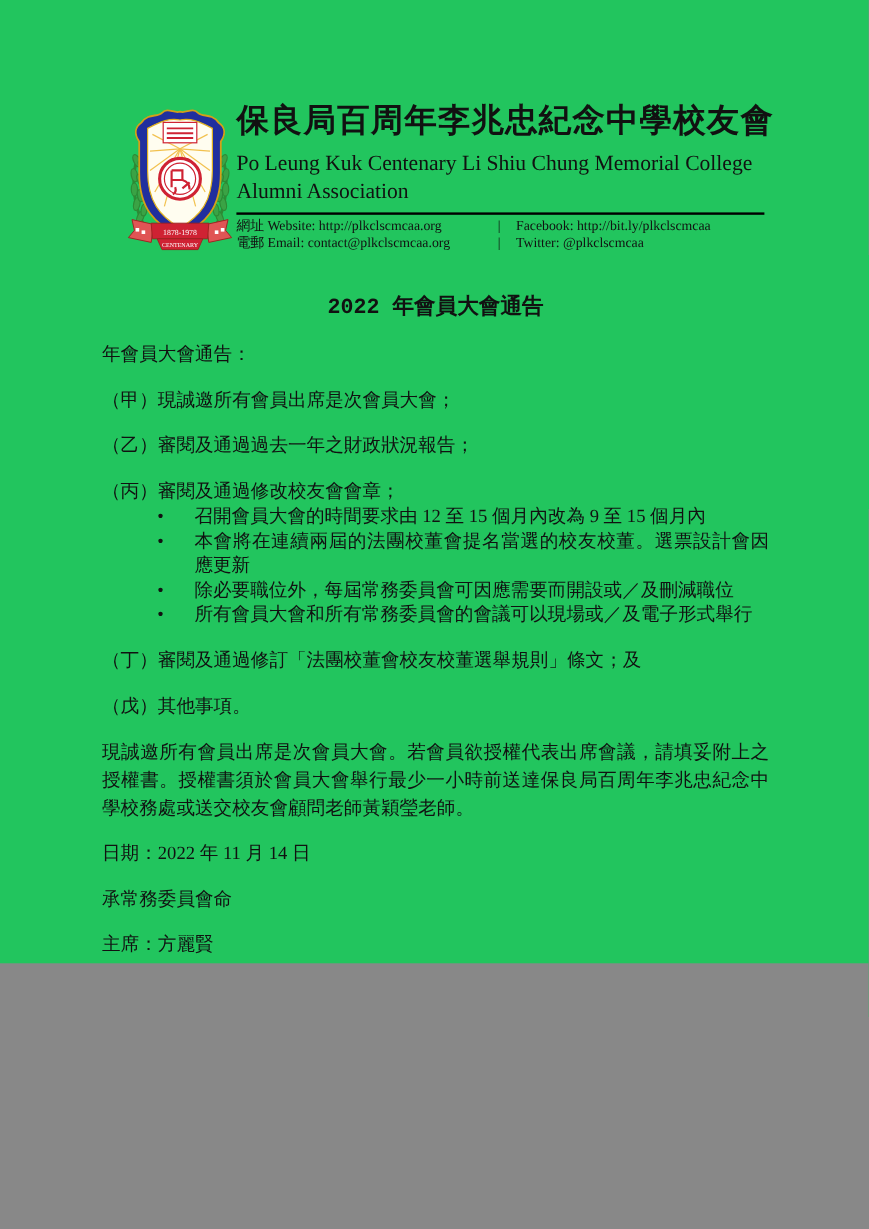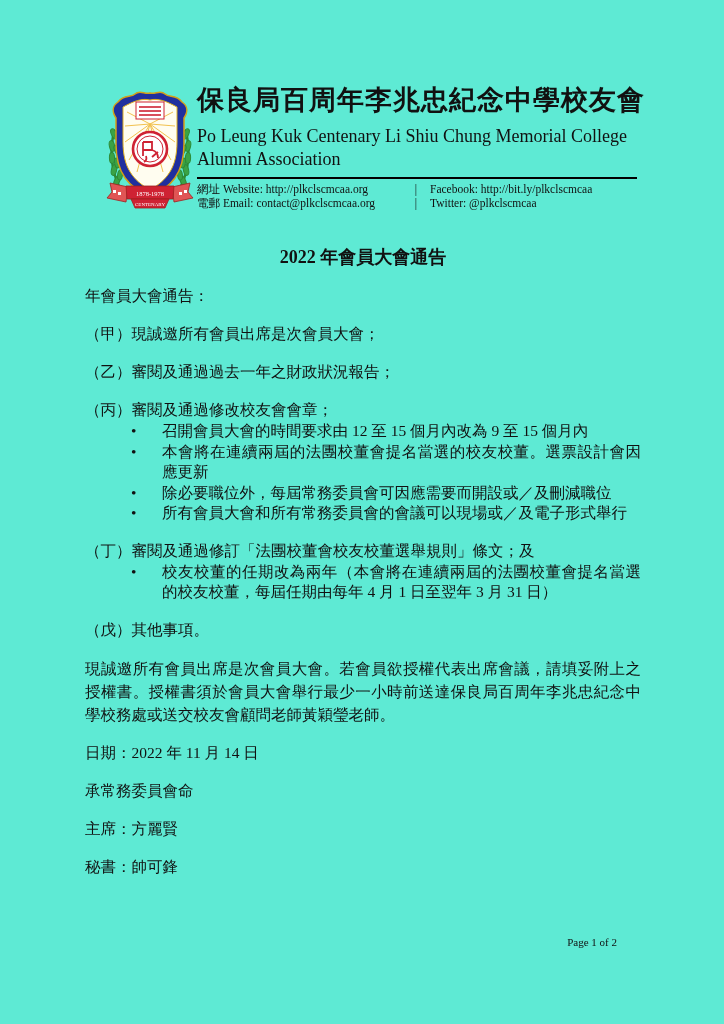--- a/index.html
+++ b/index.html
@@ -1,41 +1,41 @@
 <!DOCTYPE html>
 <html><head>
 <meta charset="utf-8">
 <style>
   html,body{margin:0;padding:0;background:#888;}
   .page{
     position:relative;
-    width:724px;height:1024px;
+    width:724px;height:803px;
     margin:0 auto;
-    background:#5eead4;
+    background:#22c55e;
     font-family:"Liberation Serif","DejaVu Serif",serif;
     color:#111;
     overflow:hidden;
   }
   
   .letterhead{position:absolute;left:105px;top:84px;width:530px;}
   .logo{position:absolute;left:0;top:2px;width:90px;height:124px;}
   .head-right{position:absolute;left:92px;top:0;width:440px;}
   .org-zh{
     font-size:27px;font-weight:600;line-height:32px;
     text-align:center;letter-spacing:1px;white-space:nowrap;
   }
   .org-en{font-size:18px;line-height:23px;margin-top:9px;}
   .head-rule{border:none;border-top:2px solid #000;margin:6px 0 3px 0;}
   .contact-row{display:flex;font-size:11.5px;line-height:14px;white-space:nowrap;}
   .contact-left{width:205px;}
   .contact-sep{width:28px;text-align:center;}
   .contact-right{flex:1;}
   
   .content{position:absolute;left:85px;top:246px;width:556px;font-size:15.5px;line-height:23px;}
-  .doc-title{text-align:center;font-size:18px;font-weight:bold;line-height:22px;}
+  .doc-title{text-align:center;font-size:18px;font-weight:bold;line-height:22px;font-family:Liberation Mono, monospace;}
   .para{margin-top:16px;text-align:justify;}
   .agenda-item{margin-top:15px;}
   .bullet{position:relative;padding-left:77px;line-height:20.5px;text-align:justify;}
   .bullet::before{content:"\2022";position:absolute;left:46px;top:0;}
   .plain-line{margin-top:15px;}
   
   .footer{position:absolute;top:936px;right:107px;font-size:11px;margin-left:20px;}
 </style>
 </head>
 <body>
@@ -159,21 +159,20 @@
       <div class="bullet">召開會員大會的時間要求由 12 至 15 個月內改為 9 至 15 個月內</div>
       <div class="bullet">本會將在連續兩屆的法團校董會提名當選的校友校董。選票設計會因應更新</div>
       <div class="bullet">除必要職位外，每屆常務委員會可因應需要而開設或／及刪減職位</div>
       <div class="bullet">所有會員大會和所有常務委員會的會議可以現場或／及電子形式舉行</div>
     </div>
 
     <div class="agenda-item">
       <div>
         <span>（丁）</span><span>審閱及通過修訂「法團校董會校友校董選舉規則」條文；及</span>
       </div>
-      <div class="bullet">校友校董的任期改為兩年（本會將在連續兩屆的法團校董會提名當選的校友校董，每屆任期由每年 4 月 1 日至翌年 3 月 31 日）</div>
     </div>
 
     <div class="agenda-item">
       <span>（戊）</span><span>其他事項。</span>
     </div>
 
     <div class="para">現誠邀所有會員出席是次會員大會。若會員欲授權代表出席會議，請填妥附上之授權書。授權書須於會員大會舉行最少一小時前送達保良局百周年李兆忠紀念中學校務處或送交校友會顧問老師黃穎瑩老師。</div>
 
     <div class="plain-line">日期：2022 年 11 月 14 日</div>
 

